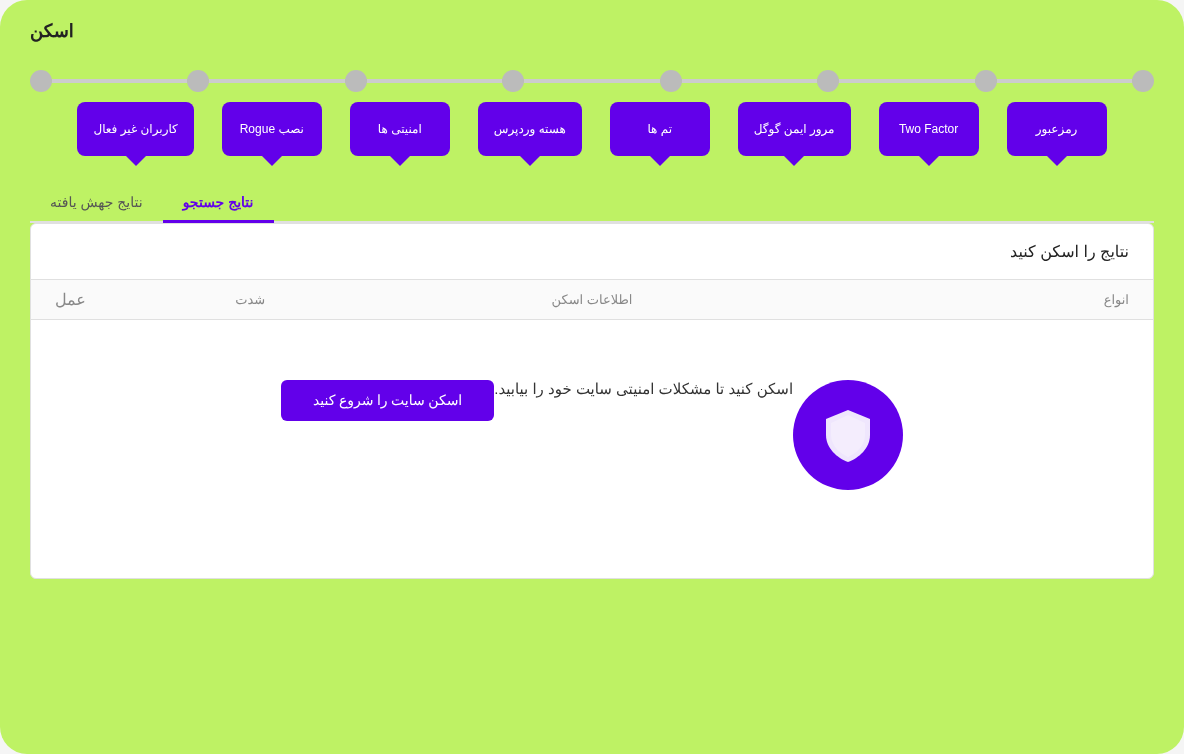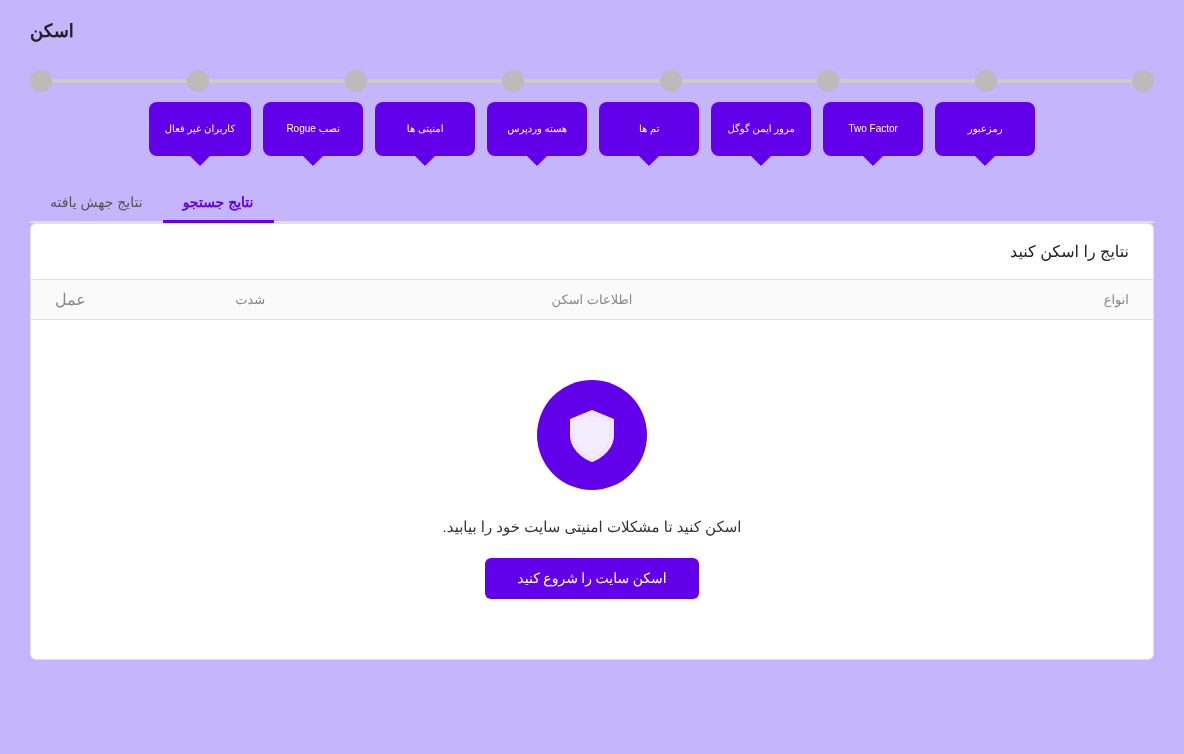--- a/index.html
+++ b/index.html
@@ -3,25 +3,26 @@
   <meta charset="utf-8">
   <style>
     * { box-sizing: border-box; margin: 0; padding: 0; }
     body {
       font-family: Tahoma, Arial, sans-serif;
       background: #f5f5f5;
       direction: rtl;
       min-height: 754px;
     }
     .page-wrapper {
-      background: #c4b5fd;
+      background: #bef264;
       max-width: 1184px;
       margin: 0 auto;
       min-height: 754px;
       padding: 20px 30px 12px 30px;
+      border-radius: 27px;
     }
     .page-title {
       text-align: left;
       font-size: 18px;
       font-weight: bold;
       color: #222;
       margin-bottom: 18px;
       direction: ltr;
     }
     
@@ -54,26 +55,26 @@
       gap: 0;
       margin-bottom: 30px;
       flex-wrap: nowrap;
     }
     .step-btn {
       background: #6200ea;
       color: #fff;
       border: none;
       border-radius: 8px;
       padding: 10px 16px;
-      font-size: 10px;
+      font-size: 12px;
       font-family: Tahoma, Arial, sans-serif;
       cursor: pointer;
       min-width: 100px;
       min-height: 54px;
-      margin: 0 6px;
+      margin: 0 14px;
       text-align: center;
       line-height: 1.4;
       position: relative;
       display: flex;
       align-items: center;
       justify-content: center;
     }
     .step-btn::after {
       content: '';
       position: absolute;
@@ -153,22 +154,21 @@
     }
     .col-action {
       flex: 1;
       font-size: 16px;
       color: #888;
       text-align: left;
     }
     
     .empty-state {
       display: flex;
-      flex-direction: column;
-      align-items: center;
+      align-items: flex-start;
       justify-content: center;
       padding: 60px 20px 60px 20px;
     }
     .shield-icon-wrap {
       width: 110px;
       height: 110px;
       border-radius: 50%;
       background: #6200ea;
       display: flex;
       align-items: center;

